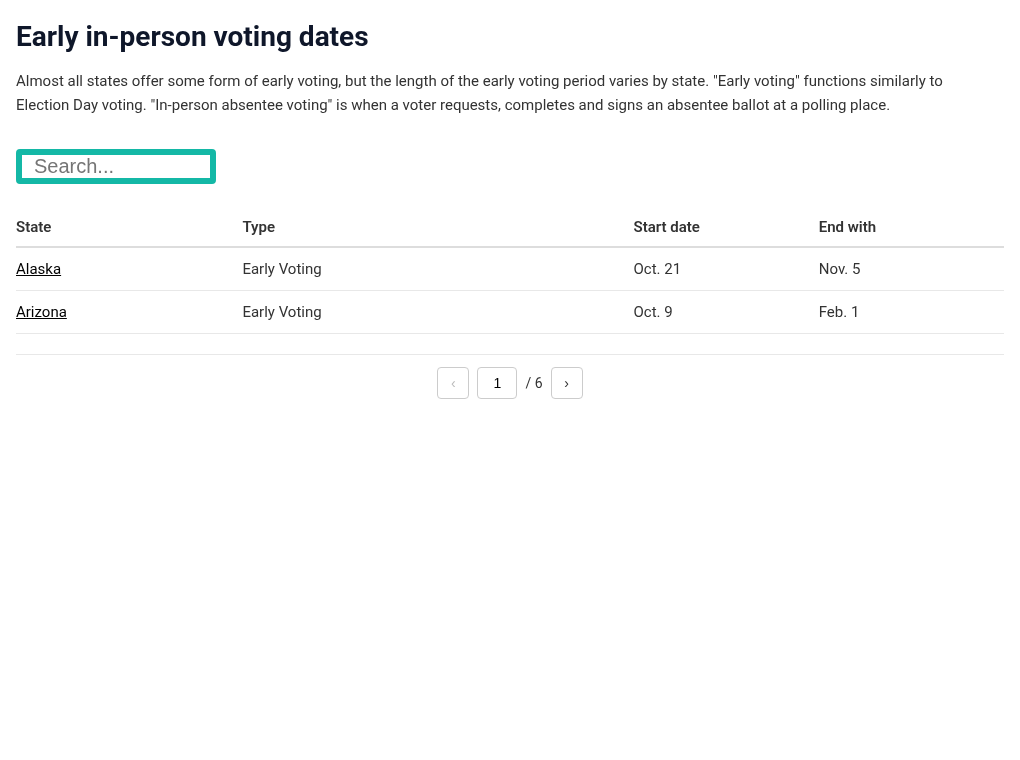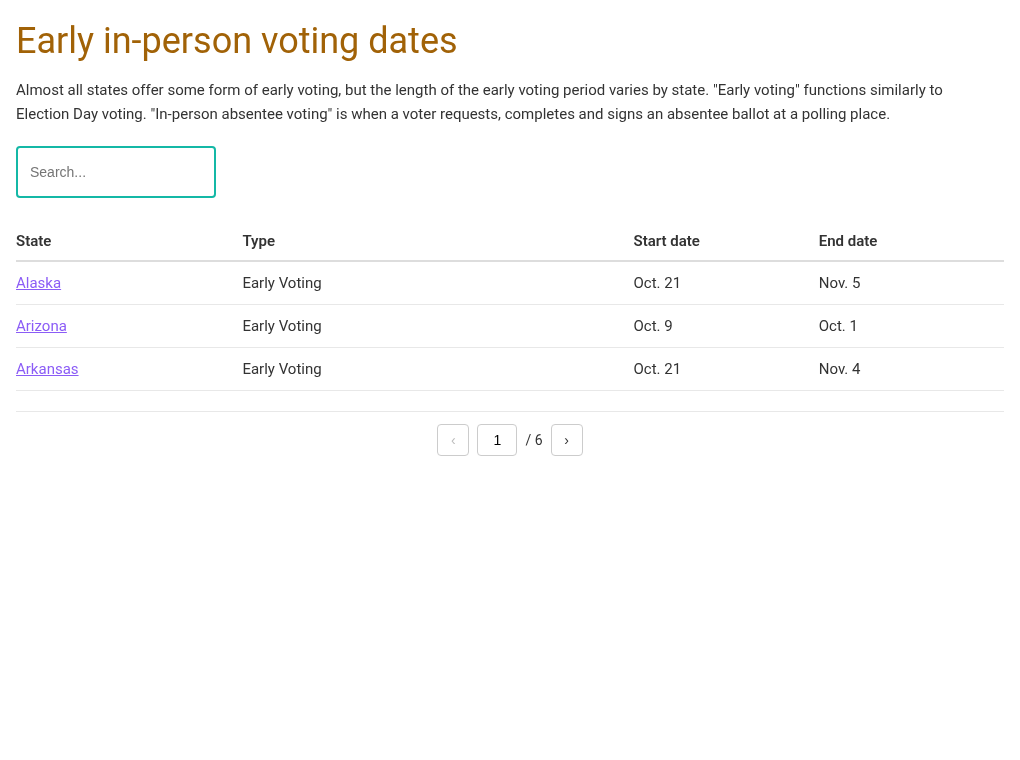--- a/index.html
+++ b/index.html
@@ -9,41 +9,41 @@
     }
     body {
       font-family: -apple-system, BlinkMacSystemFont, 'Segoe UI', Roboto, sans-serif;
       font-size: 16px;
       color: #333;
       background: #fff;
       padding: 20px 16px;
       width: 1020px;
     }
     h1 {
-      font-size: 36px;
-      font-weight: 400;
-      color: #a16207;
+      font-size: 28px;
+      font-weight: 700;
+      color: #0f172a;
       margin-bottom: 16px;
     }
     .description {
       font-size: 15px;
       color: #333;
       line-height: 1.6;
-      margin-bottom: 20px;
+      margin-bottom: 32px;
       max-width: 980px;
     }
     .search-container {
       margin-bottom: 24px;
     }
     .search-input {
       width: 200px;
-      padding: 16px 12px;
-      border: 2px solid #14b8a6;
+      padding: 0 12px;
+      border: 6px solid #14b8a6;
       border-radius: 4px;
-      font-size: 14px;
+      font-size: 20px;
       color: #555;
     }
     table {
       width: 100%;
       border-collapse: collapse;
     }
     thead tr {
       border-bottom: 2px solid #ddd;
     }
     th {
@@ -58,21 +58,21 @@
       font-size: 15px;
       color: #333;
       border-bottom: 1px solid #e8e8e8;
       vertical-align: middle;
     }
     .col-state { width: 220px; }
     .col-type { width: 380px; }
     .col-start { width: 180px; }
     .col-end { width: 180px; }
     a {
-      color: #8b5cf6;
+      color: #000000;
       text-decoration: underline;
     }
     .pagination {
       display: flex;
       align-items: center;
       justify-content: center;
       gap: 8px;
       margin-top: 20px;
       padding: 12px 0;
       border-top: 1px solid #e8e8e8;
@@ -116,41 +116,35 @@
 <div class="search-container">
   <input class="search-input" type="text" placeholder="Search..." style="">
 </div>
 
 <table>
   <thead>
     <tr>
       <th class="col-state">State</th>
       <th class="col-type">Type</th>
       <th class="col-start">Start date</th>
-      <th class="col-end">End date</th>
+      <th class="col-end">End with</th>
     </tr>
   </thead>
   <tbody id="table-body">
       <tr>
         <td class="col-state"><a href="#">Alaska</a></td>
         <td class="col-type">Early Voting</td>
         <td class="col-start">Oct. 21</td>
         <td class="col-end">Nov. 5</td>
       </tr>
       <tr>
         <td class="col-state"><a href="#">Arizona</a></td>
         <td class="col-type">Early Voting</td>
         <td class="col-start">Oct. 9</td>
-        <td class="col-end">Oct. 1</td>
-      </tr>
-      <tr>
-        <td class="col-state"><a href="#">Arkansas</a></td>
-        <td class="col-type">Early Voting</td>
-        <td class="col-start">Oct. 21</td>
-        <td class="col-end">Nov. 4</td>
+        <td class="col-end">Feb. 1</td>
       </tr>
     </tbody>
 </table>
 
 <div class="pagination">
   <button class="page-btn disabled" id="prev-btn">‹</button>
   <input class="page-input" type="text" id="page-input" value="1" style="">
   <span class="page-of">/ 6</span>
   <button class="page-btn" id="next-btn">›</button>
 </div>

